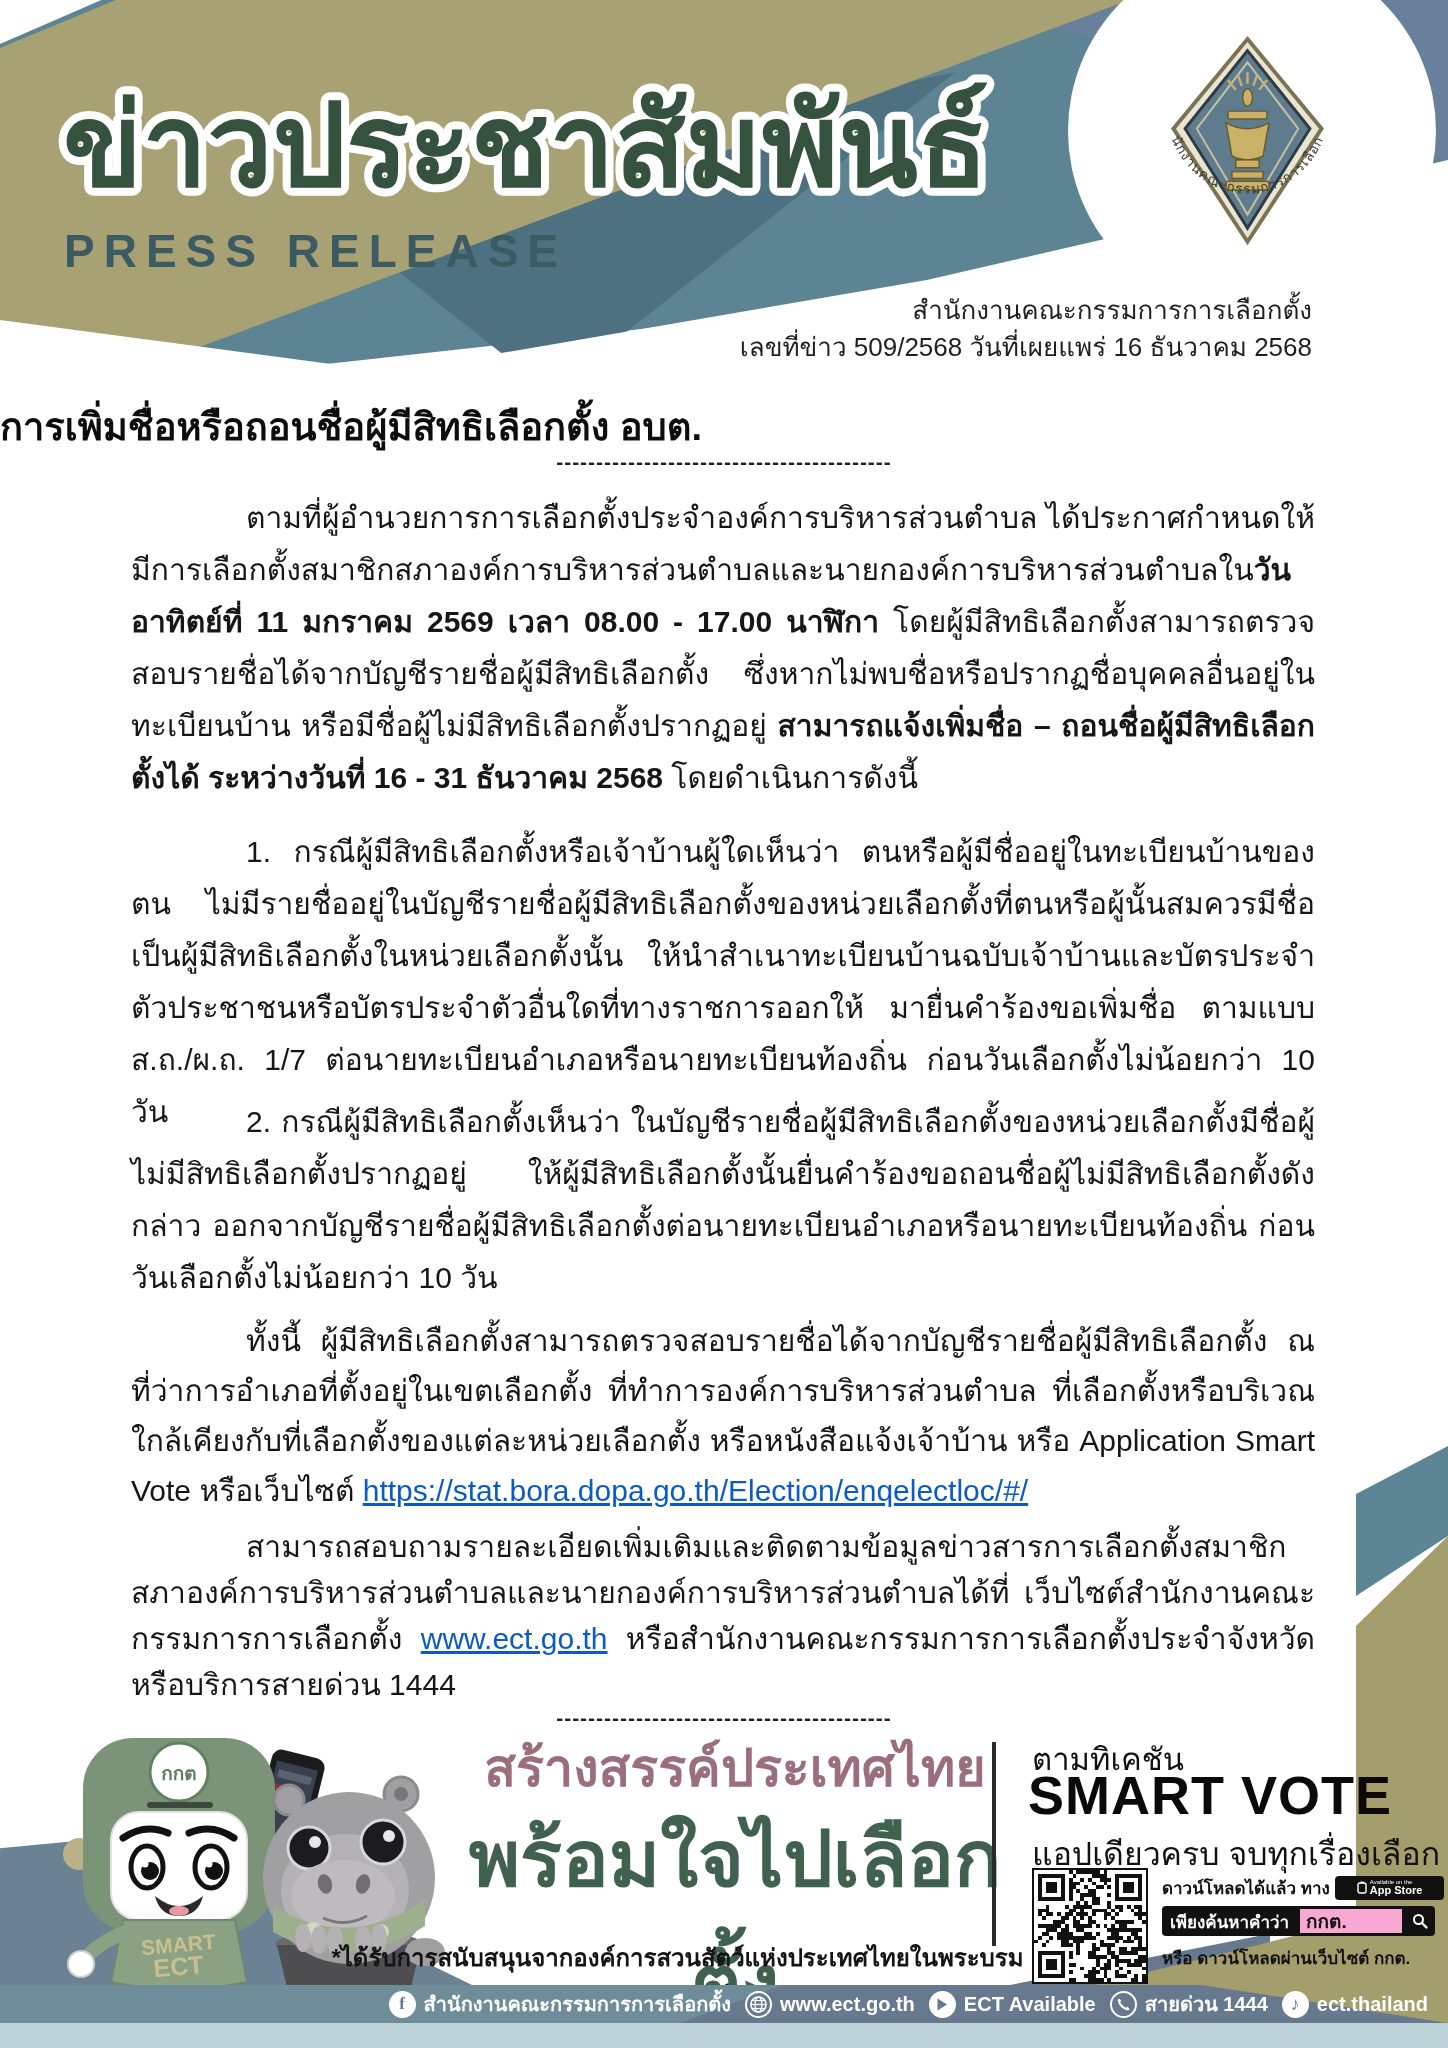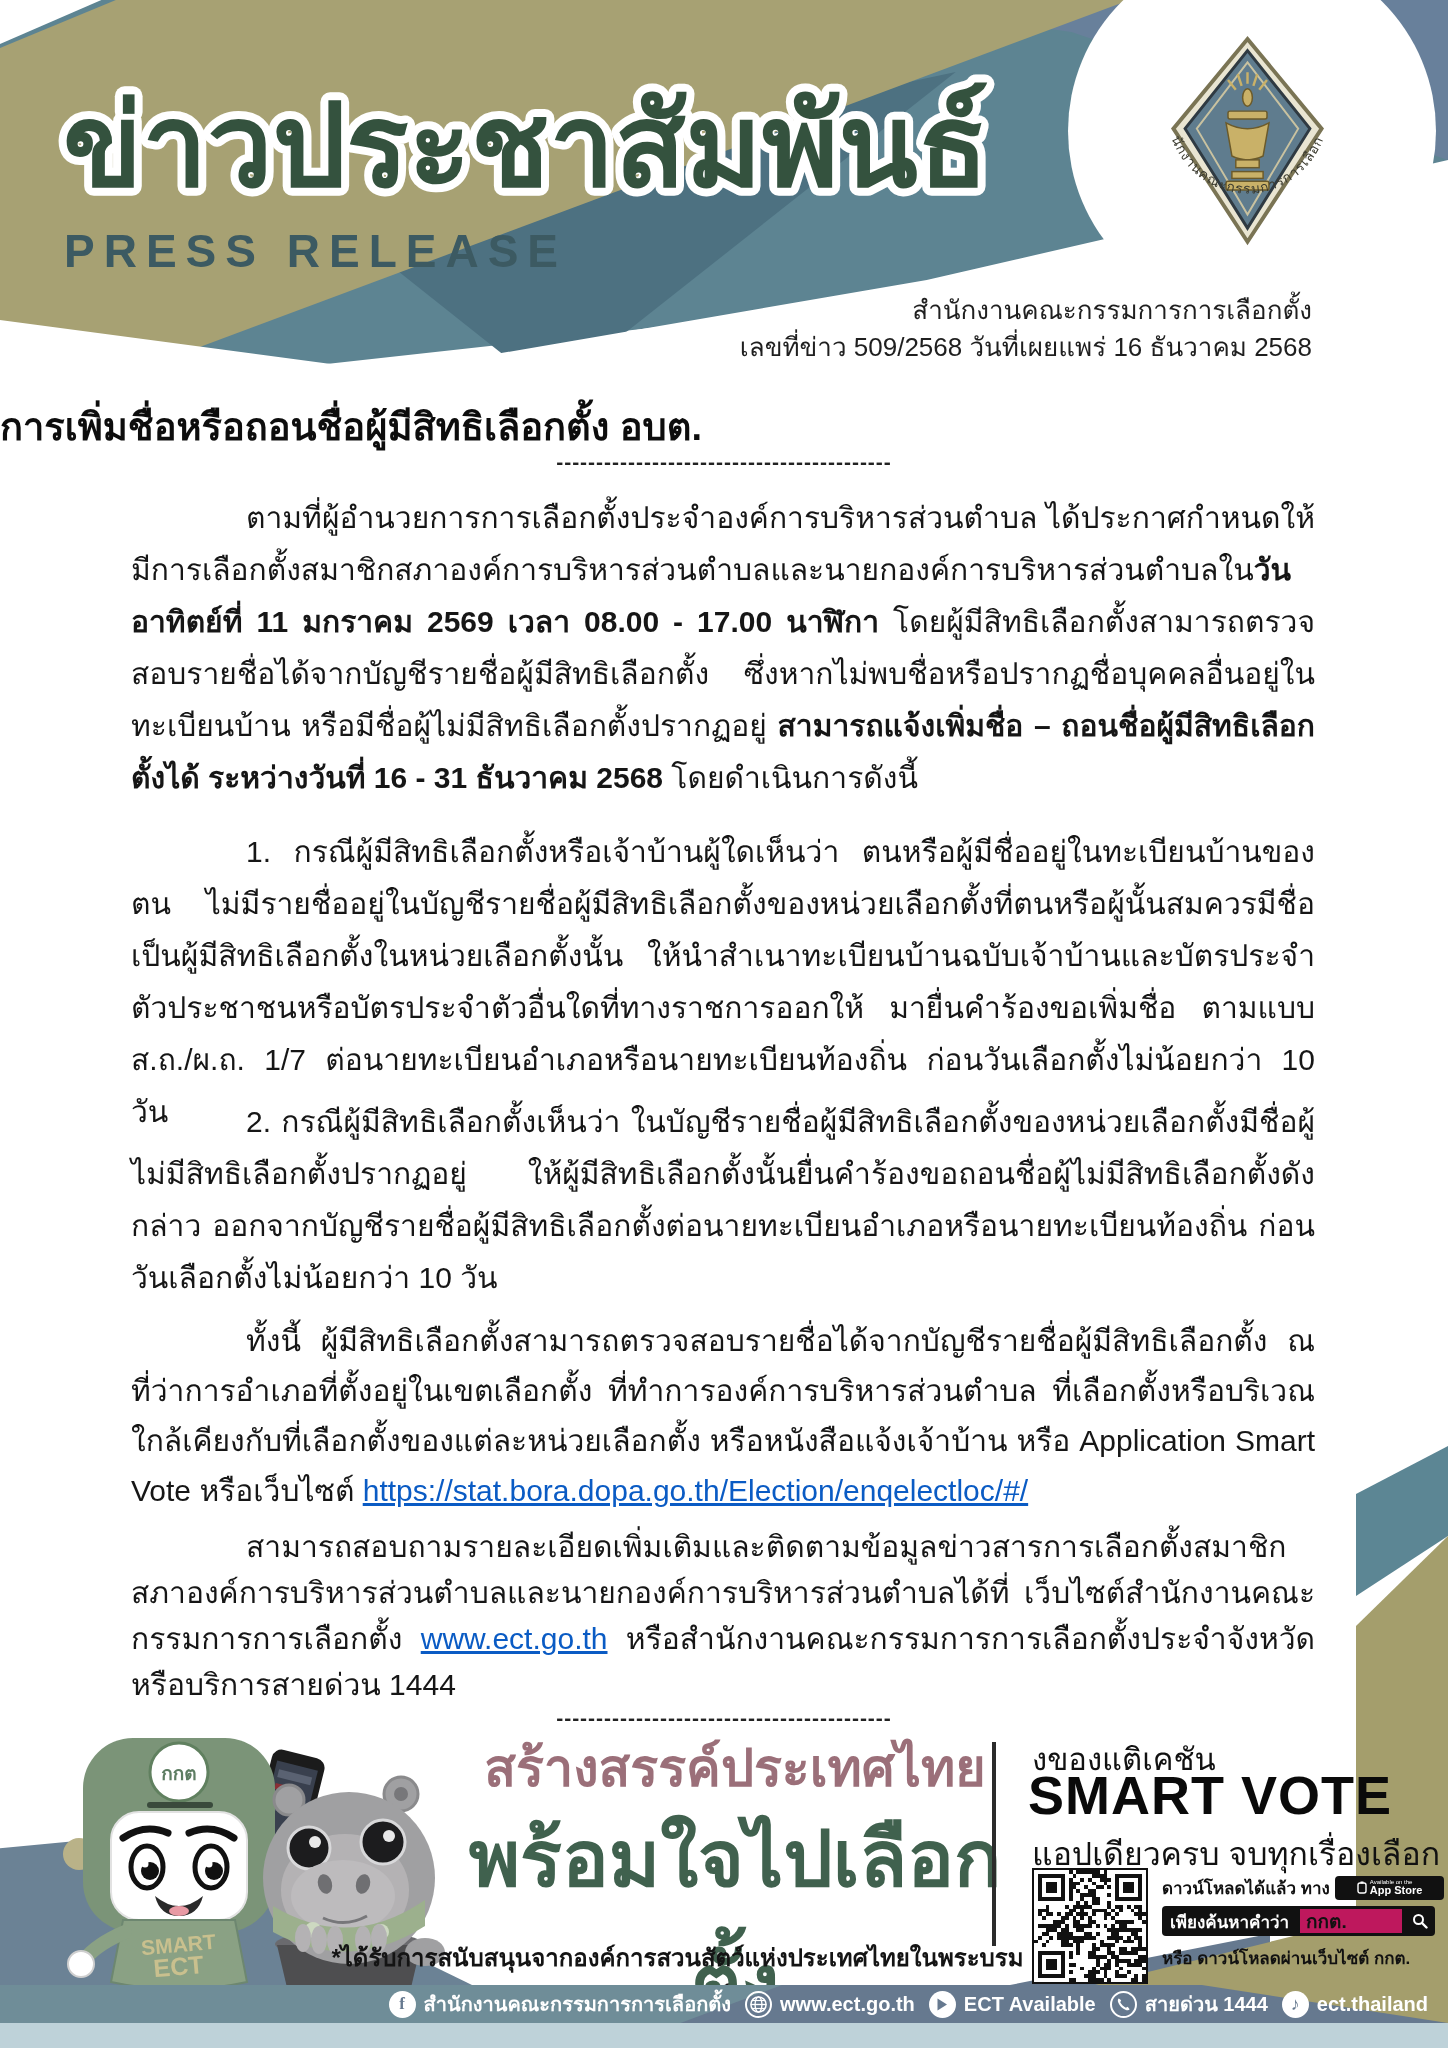--- a/index.html
+++ b/index.html
@@ -42,21 +42,21 @@
   .app-tagline{position:absolute;left:1032px;top:1828px;font-size:32px;color:#111;}
   .qr{position:absolute;left:1032px;top:1868px;width:116px;height:116px;background:#fff;border:2px solid #111;box-sizing:border-box;}
   .dl-row{position:absolute;left:1162px;top:1874px;width:220px;display:flex;align-items:center;gap:5px;}
   .dl-text{font-size:17px;font-weight:700;color:#111;white-space:nowrap;}
   .store-badge{background:#111;color:#fff;border-radius:4px;display:flex;align-items:center;gap:3px;padding:2px 22px;height:24px;box-sizing:border-box;}
   .store-badge .lines{display:flex;flex-direction:column;line-height:1;}
   .store-badge .small{font-size:6px;}
   .store-badge .big{font-size:11px;font-weight:bold;white-space:nowrap;}
   .search-row{position:absolute;left:1162px;top:1906px;display:flex;height:30px;}
   .search-label{background:#111;color:#fff;font-size:17px;font-weight:700;display:flex;align-items:center;padding:0 8px;border-radius:4px 0 0 4px;white-space:nowrap;}
-  .search-box{background:#be185d;border:3px solid #111;box-sizing:border-box;width:108px;display:flex;align-items:center;padding:0 6px;font-size:19px;font-weight:bold;color:#111;}
+  .search-box{background:#f9a8d4;border:3px solid #111;box-sizing:border-box;width:108px;display:flex;align-items:center;padding:0 6px;font-size:19px;font-weight:bold;color:#111;}
   .search-btn{background:#111;width:30px;display:flex;align-items:center;justify-content:center;border-radius:0 4px 4px 0;}
   .alt-dl{position:absolute;left:1162px;top:1944px;font-size:17px;font-weight:700;color:#111;white-space:nowrap;}
   
   .bar{position:absolute;left:0;top:1985px;width:1448px;height:38px;background:#66798f;}
   .bar-teal{position:absolute;inset:0;background:#6f8d98;clip-path:polygon(0 0,54% 0,47% 100%,0 100%);}
   .bar-olive{position:absolute;inset:0;background:#a49e6c;clip-path:polygon(83% 0,100% 0,100% 100%);}
   .bar-items{position:absolute;inset:0;display:flex;align-items:center;justify-content:flex-end;gap:14px;padding-right:20px;}
   .soc{display:flex;align-items:center;gap:8px;}
   .soc-label{color:#fff;font-size:20px;font-weight:700;white-space:nowrap;}
   .soc-ic{width:27px;height:27px;border-radius:50%;background:#fff;display:flex;align-items:center;justify-content:center;font-weight:bold;color:#66798f;font-size:17px;flex:0 0 auto;}
@@ -204,21 +204,21 @@
       <ellipse cx="398" cy="240" rx="20" ry="14" fill="#a0a0a2"></ellipse>
     </g>
   </svg>
 
   <div class="slogan1">สร้างสรรค์ประเทศไทย</div>
   <div class="slogan2">พร้อมใจไปเลือกตั้ง</div>
   <div class="support-note">*ได้รับการสนับสนุนจากองค์การสวนสัตว์แห่งประเทศไทยในพระบรมราชูปถัมภ์</div>
 
   <div class="vdivider"></div>
 
-  <div class="app-label">งของแติเคชัน</div>
+  <div class="app-label">ตามทิเคชัน</div>
   <div class="app-name">SMART VOTE</div>
   <div class="app-tagline">แอปเดียวครบ จบทุกเรื่องเลือกตั้ง</div>
 
   <div class="qr">
     <svg id="qrsvg" viewBox="0 0 29 29" width="112" height="112" shape-rendering="crispEdges">
         <rect x="9" y="0" width="1" height="1" fill="#111"></rect>
         <rect x="11" y="0" width="1" height="1" fill="#111"></rect>
         <rect x="12" y="0" width="1" height="1" fill="#111"></rect>
         <rect x="13" y="0" width="1" height="1" fill="#111"></rect>
         <rect x="14" y="0" width="1" height="1" fill="#111"></rect>

